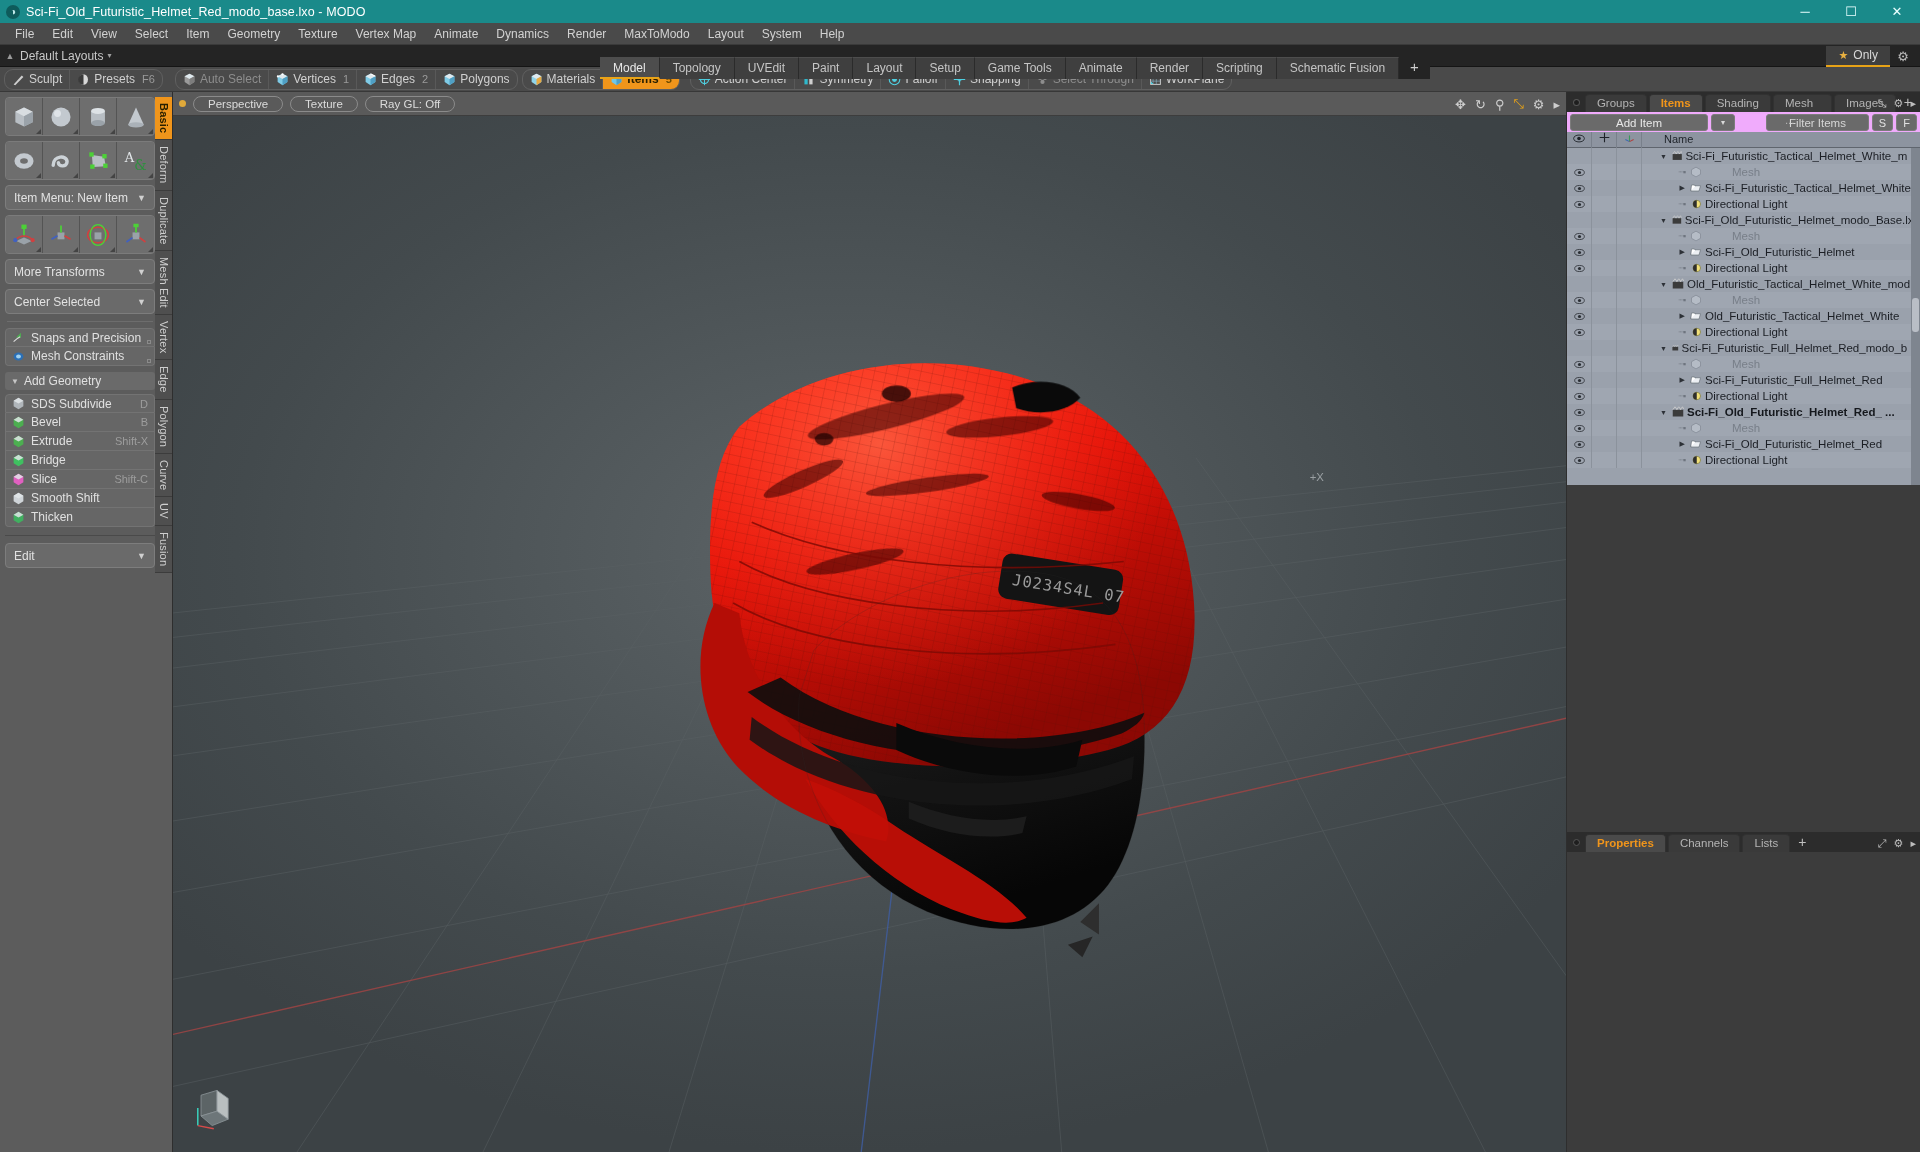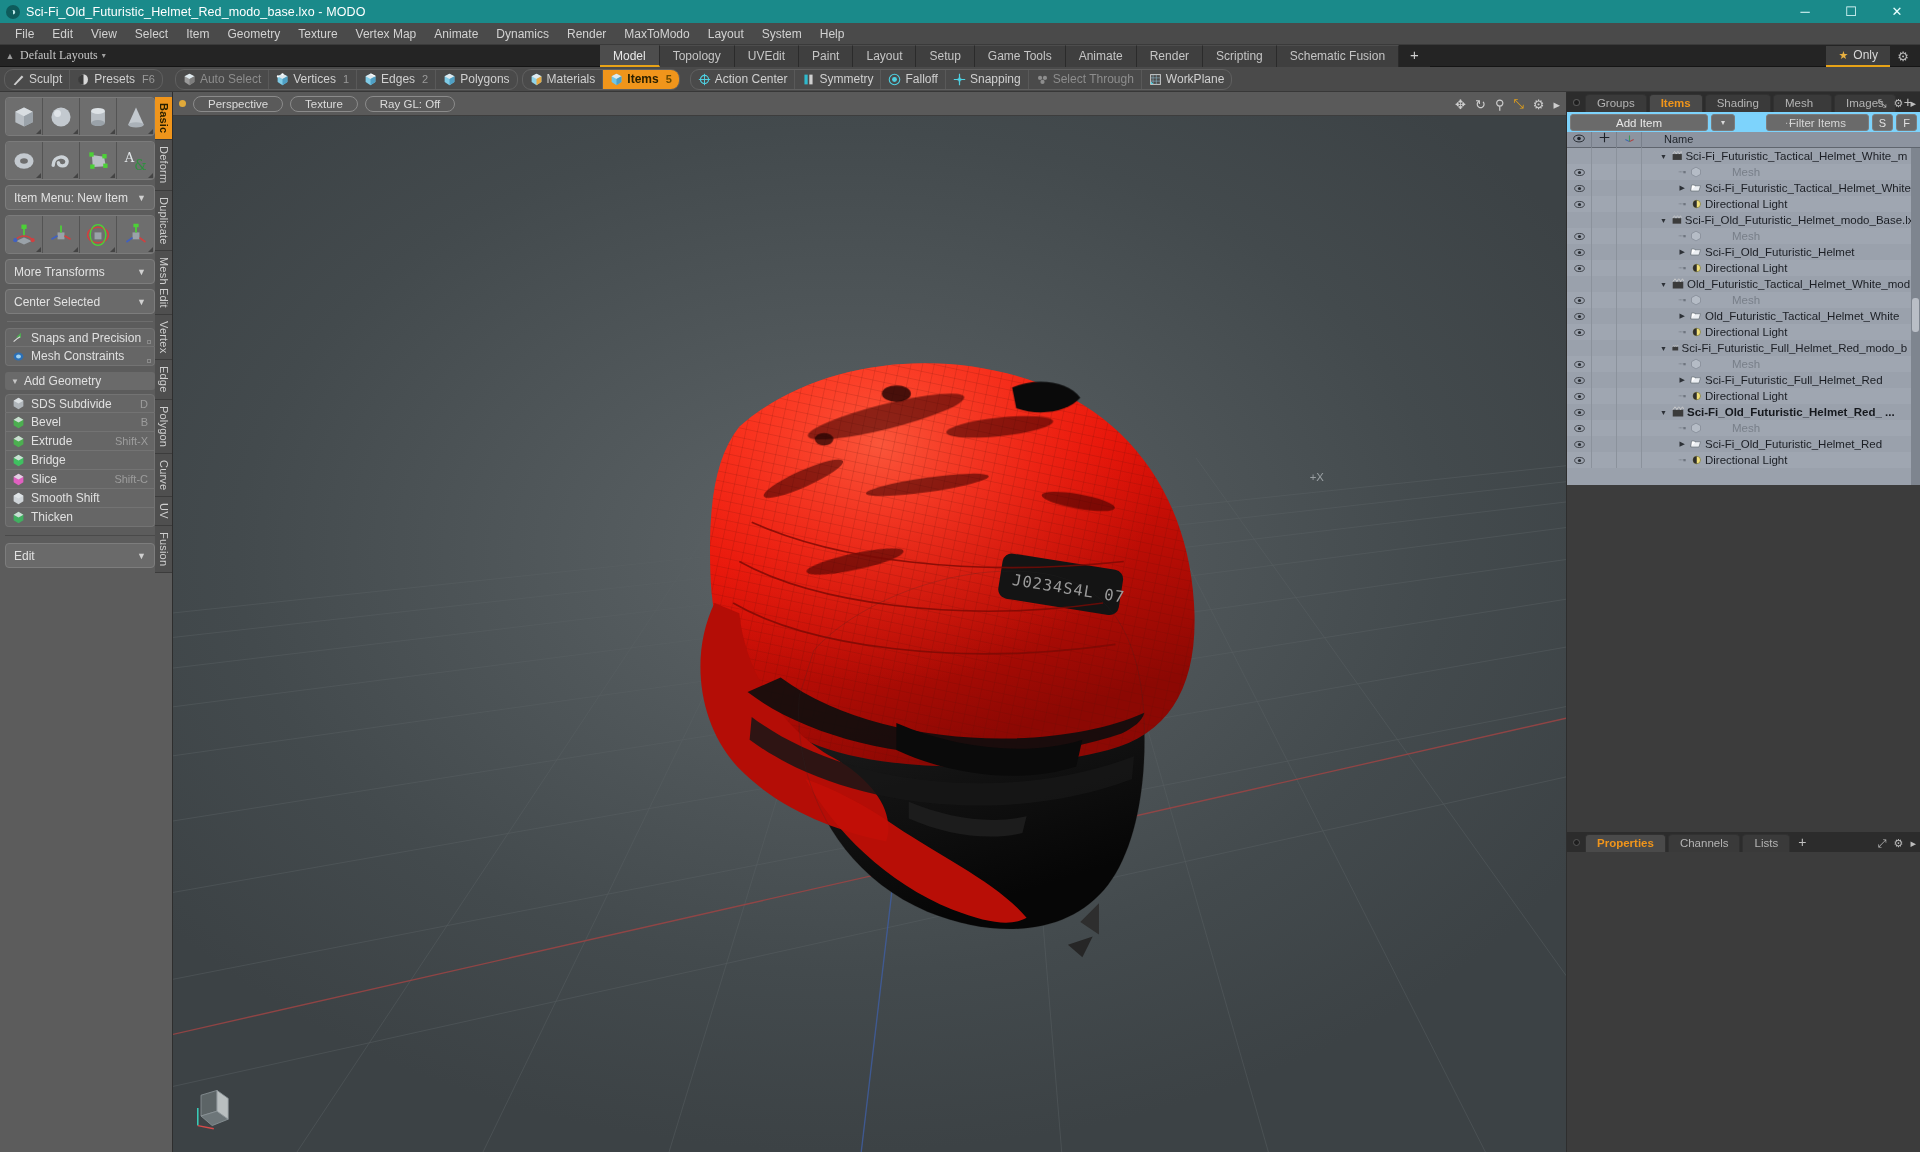--- a/index.html
+++ b/index.html
@@ -35,23 +35,23 @@
     flex:0 0 22px; padding-left:6px; border-bottom:1px solid #3a3a3a;
   }
   .menuitem { padding:0 9px; height:22px; line-height:22px; font-size:12px; color:#d2d2d2; }
 
   
   .layoutbar {
     height:22px; background:#242424; display:flex; align-items:center;
     flex:0 0 22px; position:relative; border-bottom:1px solid #151515;
   }
   .lb-arrow { width:20px;text-align:center;color:#9a9a9a;font-size:9px;}
-  .lb-default { font-size:12px;color:#c8c8c8;padding-right:4px;font-family:Liberation Serif, serif;}
+  .lb-default { font-size:12px;color:#c8c8c8;padding-right:4px;}
   .lb-caret { font-size:8px;color:#a0a0a0;}
-  .layout-tabs { position:absolute; left:600px; top:0; display:flex; height:22px; }
+  .layout-tabs { position:absolute; left:600px; top:12px; display:flex; height:22px; }
   .ltab {
     padding:0 13px; height:22px; line-height:21px; font-size:12px; color:#c5c5c5;
     background:#3f3f3f; border-right:1px solid #2b2b2b; border-top:1px solid #4d4d4d;
   }
   .ltab.active { background:#4d4d4d; border-bottom:2px solid #e8a317; color:#e8e8e8;}
   .ltab.plus { background:#242424; border:none; color:#cfcfcf; font-size:15px; padding:0 11px; line-height:20px;}
   .lb-right { position:absolute; right:4px; top:0; height:22px; display:flex; align-items:center; }
   .only-btn {
     display:flex;align-items:center;gap:5px;background:#3f3f3f;border-bottom:2px solid #e8a317;
     height:21px;padding:0 12px;color:#d8d8d8;font-size:12px;
@@ -148,21 +148,21 @@
             position:relative; padding-left:4px;}
   .rdot{width:7px;height:7px;border-radius:50%;background:#1e1e1e;border:1px solid #555;
         margin:0 5px 6px 2px;}
   .rtab{ height:18px; line-height:17px; padding:0 11px; font-size:11.5px; color:#b4b4b4;
          background:#3a3a3a; border-radius:4px 4px 0 0; margin-right:2px; border:1px solid #313131;
          border-bottom:none;}
   .rtab.active{ background:#4a4a4a; color:#f0951b; font-weight:bold;}
   .rtab.plus{background:transparent;border:none;color:#c0c0c0;font-size:14px;padding:0 6px;}
   .rtab-icons{ position:absolute; right:4px; bottom:2px; display:flex; gap:7px; align-items:center;
                color:#bcbcbc; font-size:11px;}
-  .rtoolrow{ height:20px; flex:0 0 20px; background:#7dd3fc; display:flex; align-items:center;
+  .rtoolrow{ height:20px; flex:0 0 20px; background:#f0abfc; display:flex; align-items:center;
              gap:3px; padding:1px 3px;}
   .additem{ flex:0 0 138px; height:17px; background:#6a6a6a; border:1px solid #7c7c7c;
             border-radius:3px; font-size:11.5px; color:#e8e8e8; text-align:center; line-height:16px;}
   .addcaret{ width:24px;height:17px;background:#6a6a6a;border:1px solid #7c7c7c;border-radius:3px;
              text-align:center; font-size:8px; color:#dadada; line-height:16px;}
   .filter{ flex:1 1 auto; height:17px; background:#6a6a6a; border:1px solid #7c7c7c;border-radius:3px;
            font-size:11.5px;color:#d6d6d6; text-align:center; line-height:16px; margin-left:28px;}
   .sfbtn{ width:21px;height:17px;background:#6a6a6a;border:1px solid #7c7c7c;border-radius:3px;
           text-align:center;font-size:11px;color:#e0e0e0;line-height:16px;}
   .listhead{ height:16px; flex:0 0 16px; background:#8d94a0; display:flex; align-items:center;

